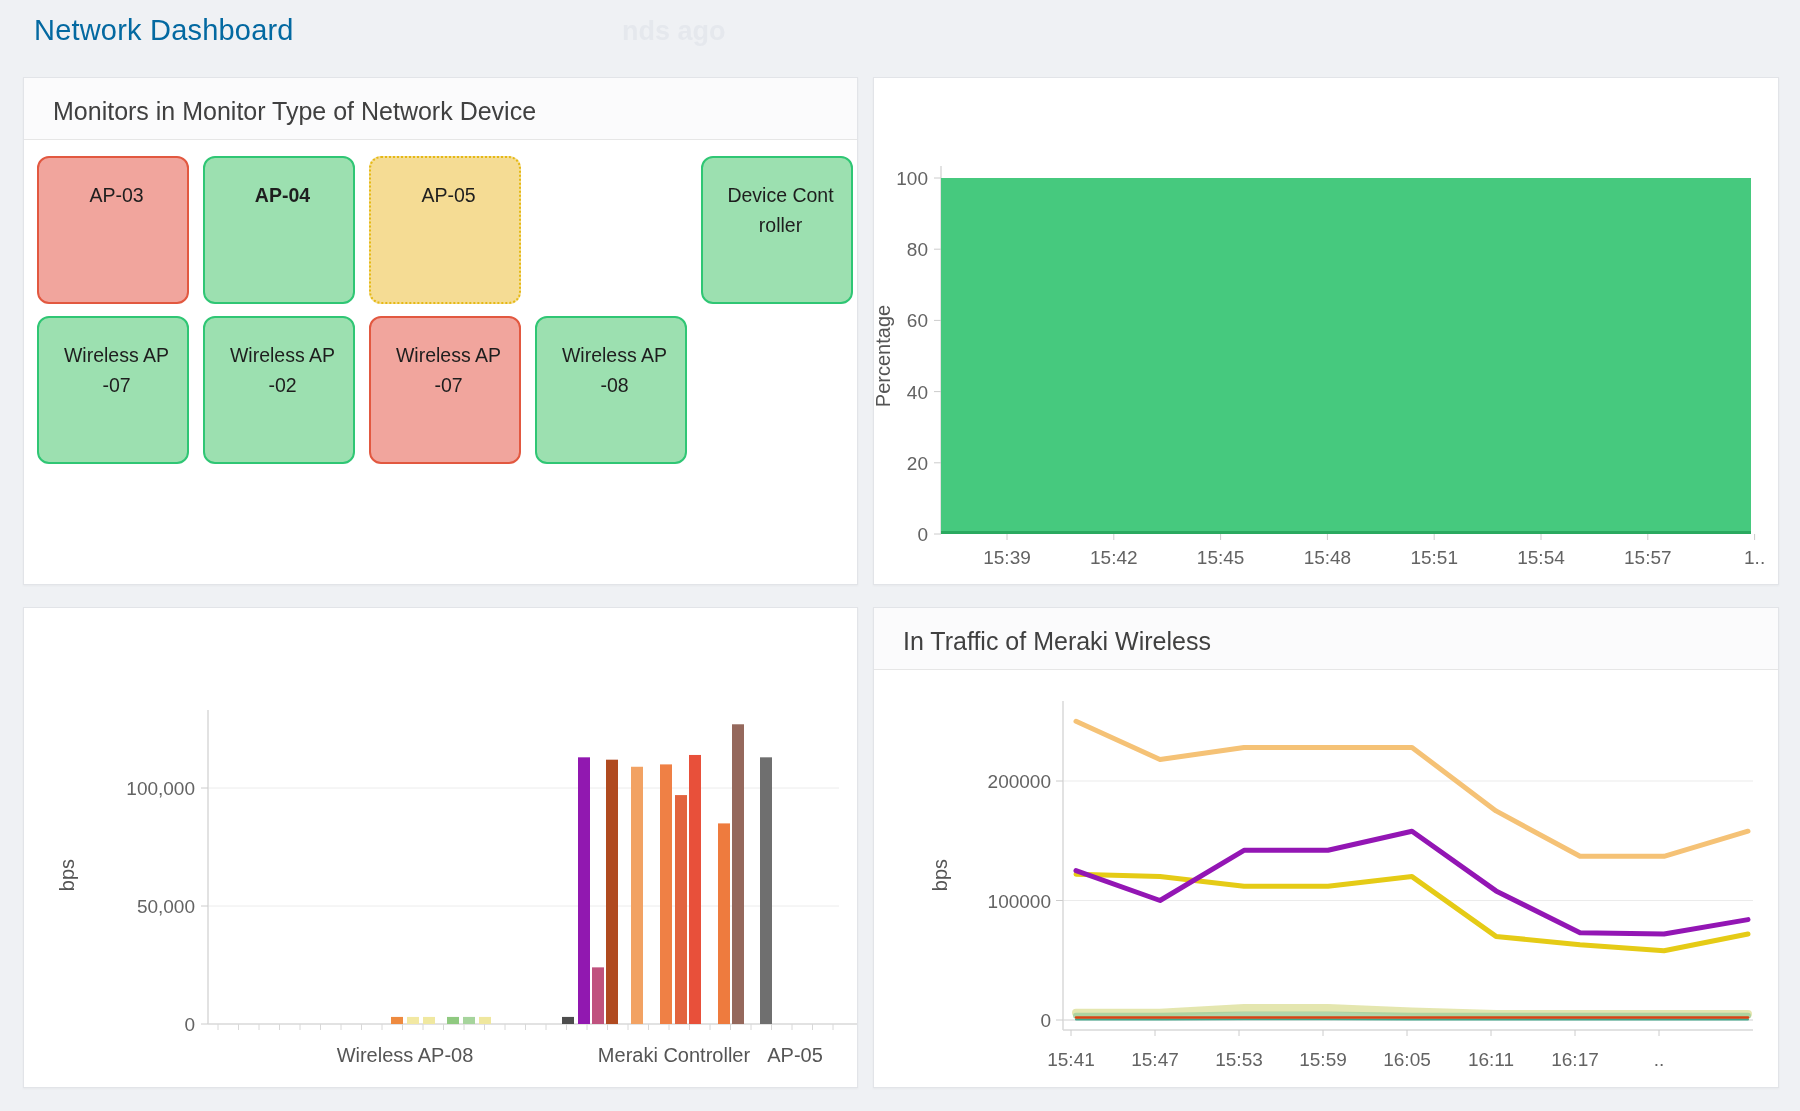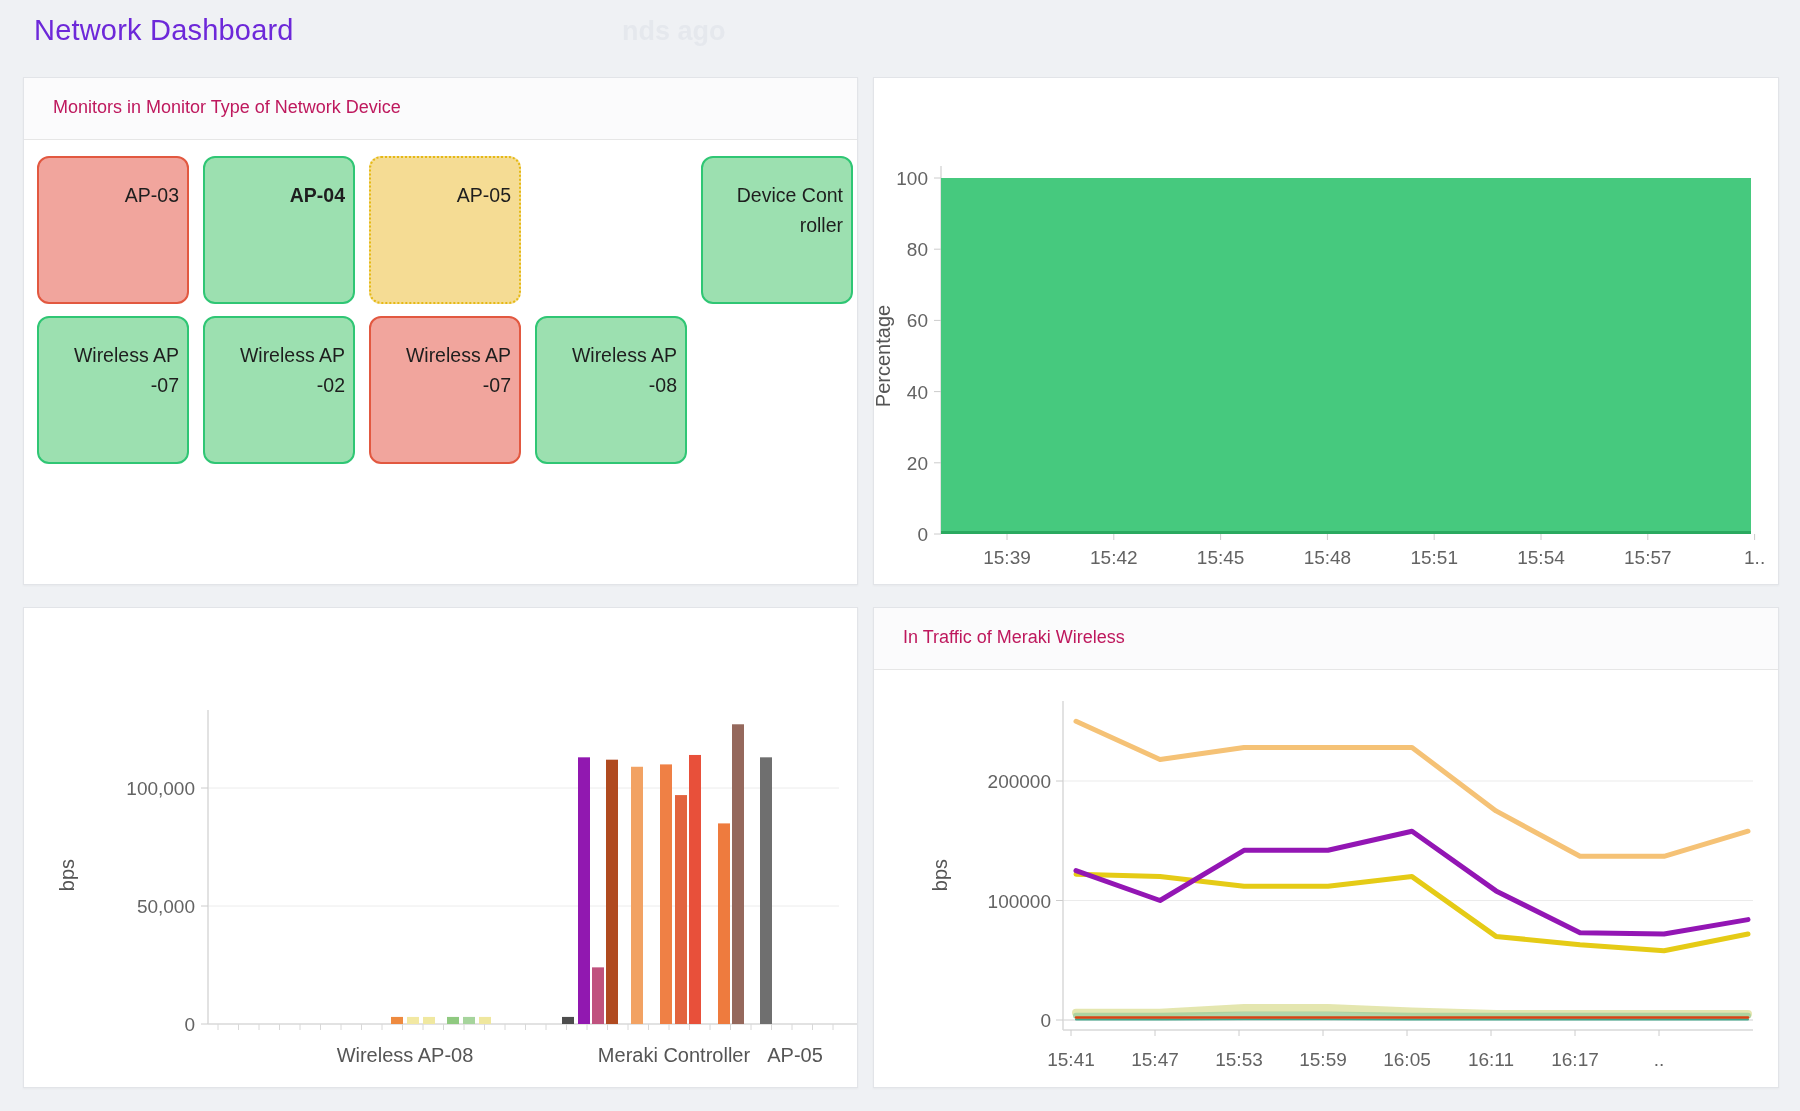--- a/index.html
+++ b/index.html
@@ -6,48 +6,48 @@
   html,body { width:1800px; height:1111px; }
   body {
     position:relative;
     background:#eff1f4;
     font-family:"Liberation Sans", sans-serif;
     color:#333;
     overflow:hidden;
   }
   .page-title {
     position:absolute; left:34px; top:14px;
-    font-size:29px; font-weight:400; color:#6d28d9; letter-spacing:0.2px;
+    font-size:29px; font-weight:400; color:#0369a1; letter-spacing:0.2px;
   }
   .faded-refresh {
     position:absolute; left:622px; top:16px;
     font-size:27px; font-weight:bold; color:#dde1e8; opacity:0.55;
   }
   .panel {
     position:absolute; background:#fff;
     border:1px solid #e2e4e8;
     box-shadow:0 1px 2px rgba(0,0,0,0.04);
   }
   .panel-header {
     position:absolute; left:0; top:0; right:0; height:62px;
     background:#fbfbfc; border-bottom:1px solid #e6e6e6;
   }
   .panel-title {
     position:absolute; left:29px; top:19px;
-    font-size:18px; font-weight:400; color:#be185d;
+    font-size:25px; font-weight:400; color:#404040;
   }
   .panel-body { position:absolute; left:0; top:62px; right:0; bottom:0; }
   #panel-monitors   { left:23px;  top:77px;  width:835px; height:508px; }
   #panel-availability{ left:873px; top:77px;  width:906px; height:508px; }
   #panel-out        { left:23px;  top:607px; width:835px; height:481px; }
   #panel-in         { left:873px; top:607px; width:906px; height:481px; }
   .tile {
     position:absolute; width:152px; height:148px;
     border-radius:12px; border:2px solid;
-    text-align:right; padding:22px 8px 0 15px;
+    text-align:center; padding:22px 8px 0 15px;
     font-size:19.5px; line-height:30px; color:#1e1e1e;
     cursor:pointer;
   }
   .tile.critical { background:#f1a59d; border-color:#e25840; }
   .tile.up       { background:#9ce0b0; border-color:#2fc674; }
   .tile.trouble  { background:#f5dc94; border-color:#e5b915; border-style:dotted; }
   svg { position:absolute; left:0; top:0; font-family:"Liberation Sans", sans-serif; }
   svg text { fill:#636363; font-size:19px; }
   svg text.axis-title { fill:#555; font-size:20px; }
 </style>

